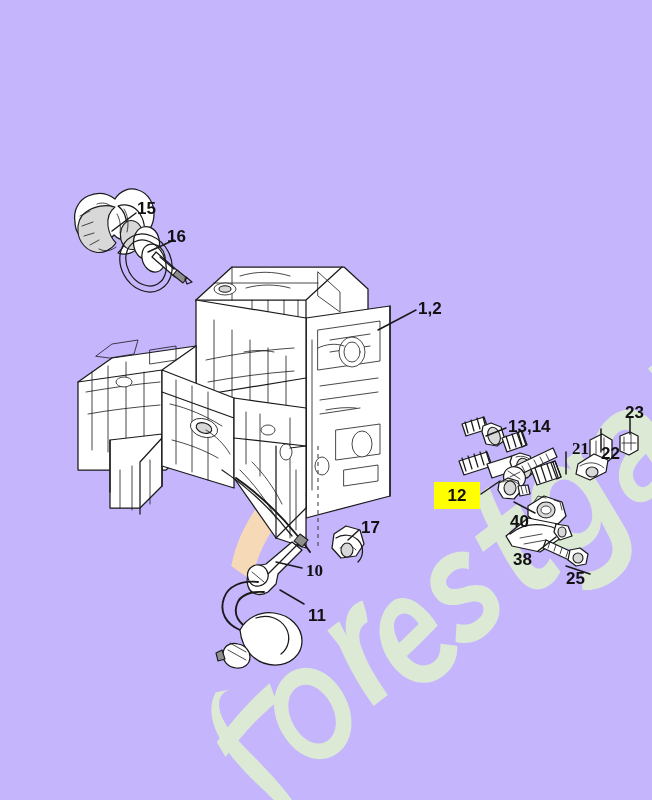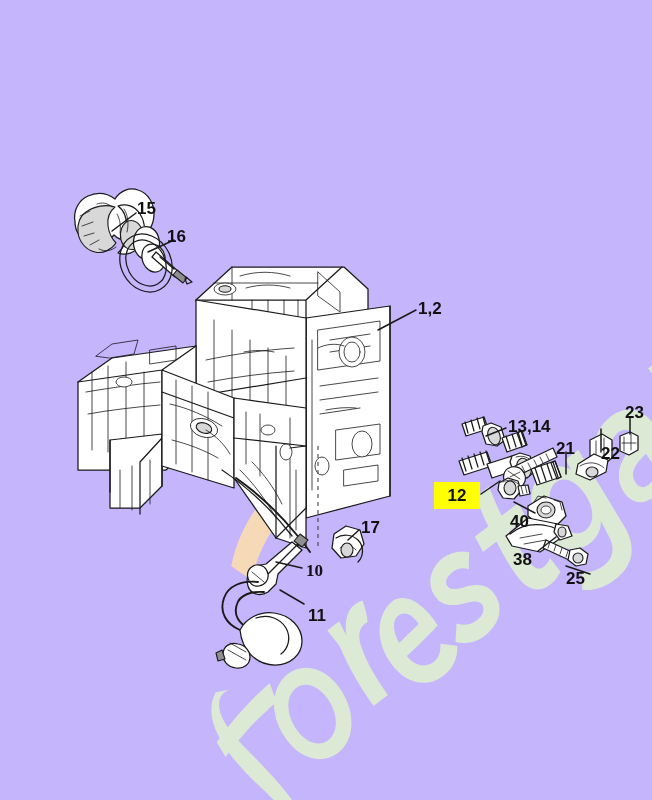--- a/index.html
+++ b/index.html
@@ -338,21 +338,21 @@
     </g>
   </svg>
 
   <div class="layer">
     <div class="callout" style="left:137px;top:200px;">15</div>
     <div class="callout" style="left:167px;top:228px;">16</div>
     <div class="callout" style="left:418px;top:300px;">1,2</div>
     <div class="callout" style="left:508px;top:418px;">13,14</div>
     <div class="callout" style="left:601px;top:417px;margin-top:28px;">22</div>
     <div class="callout" style="left:625px;top:404px;">23</div>
-    <div class="callout" style="left:556px;top:440px;">21</div>
+    <div class="callout" style="left:572px;top:440px;font-family:Liberation Serif, serif;">21</div>
     <div class="callout" style="left:510px;top:513px;">40</div>
     <div class="callout" style="left:513px;top:551px;">38</div>
     <div class="callout" style="left:566px;top:570px;">25</div>
     <div class="callout" style="left:361px;top:519px;">17</div>
     <div class="callout" style="left:306px;top:562px;font-family:Liberation Serif, serif;">10</div>
     <div class="callout" style="left:308px;top:607px;">11</div>
   </div>
 
   <div class="hl-box" id="hlbox" style="left: 434px; top: 482px; width: 46px; height: 27px; background: rgb(255, 255, 0);">
     <span class="callout">12</span>

